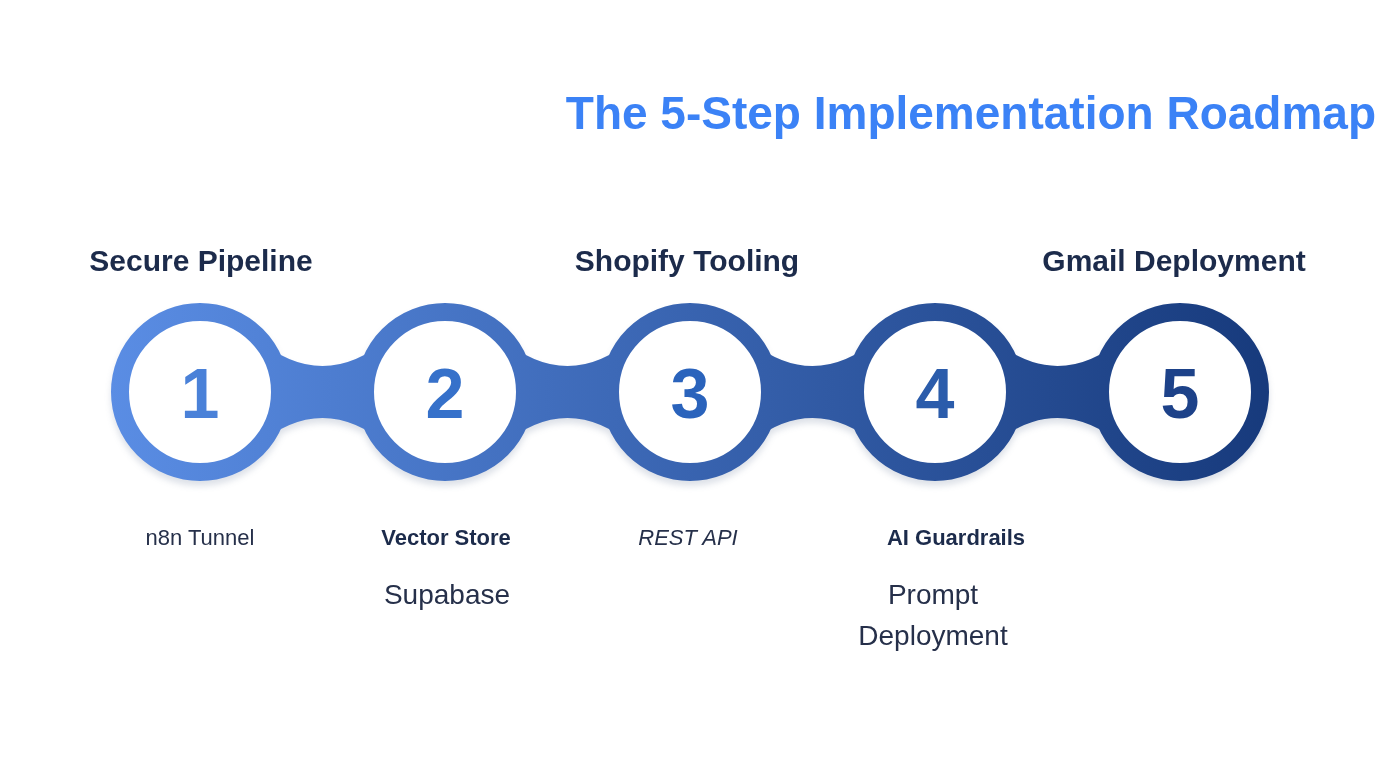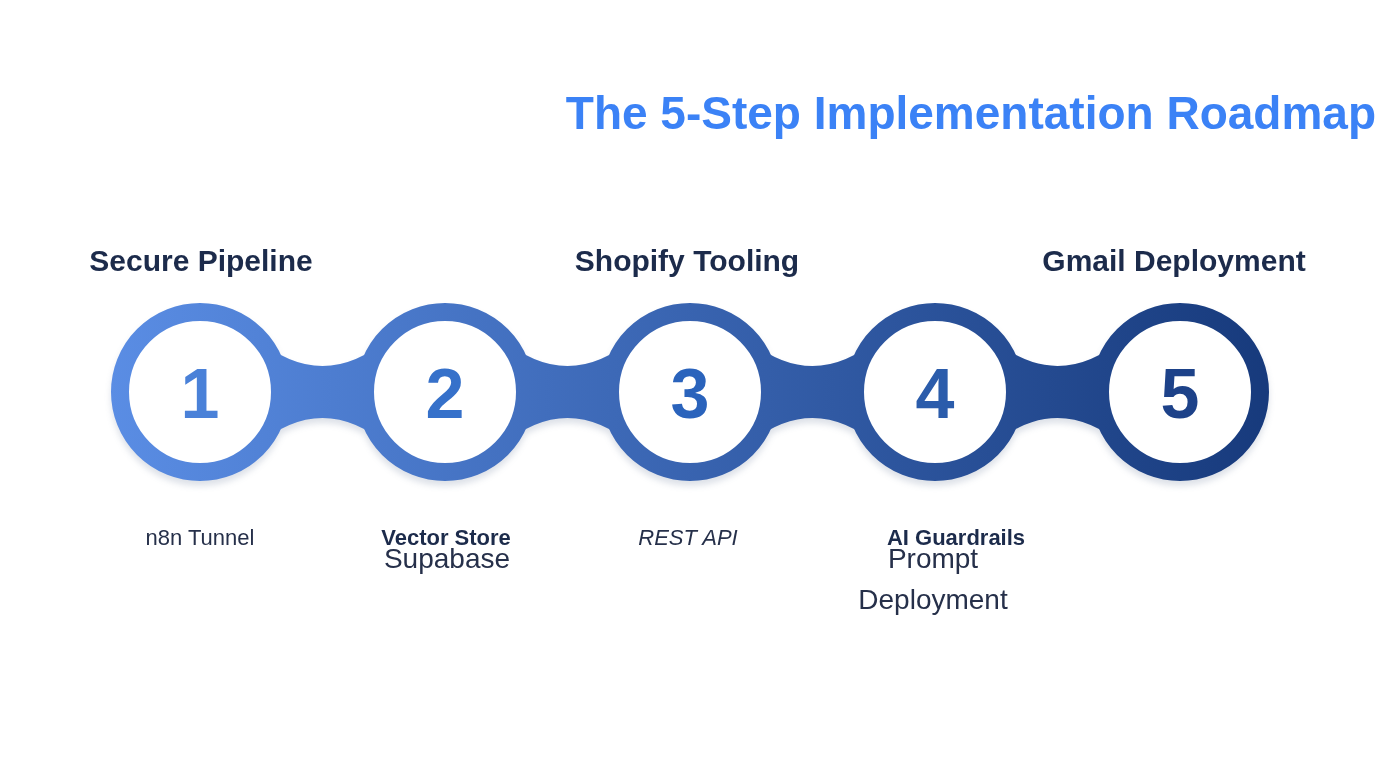--- a/index.html
+++ b/index.html
@@ -69,21 +69,21 @@
     color: #1c2b4b;
   }
   .primary-label.pos-1 { left: 200px; }
   .primary-label.pos-2 { left: 446px; }
   .primary-label.pos-3 { left: 688px; font-style: italic; }
   .primary-label.pos-4 { left: 956px; }
   .primary-label.pos-5 { left: 1177px; }
 
   .sub-label {
     position: absolute;
-    top: 538px;
+    top: 574px;
     transform: translateX(-50%);
     font-size: 28px;
     font-weight: 400;
     line-height: 41px;
     color: #26304a;
     text-align: center;
   }
   .sub-label.pos-2 { left: 447px; }
   .sub-label.pos-4 { left: 933px; width: 230px; }
 </style>

